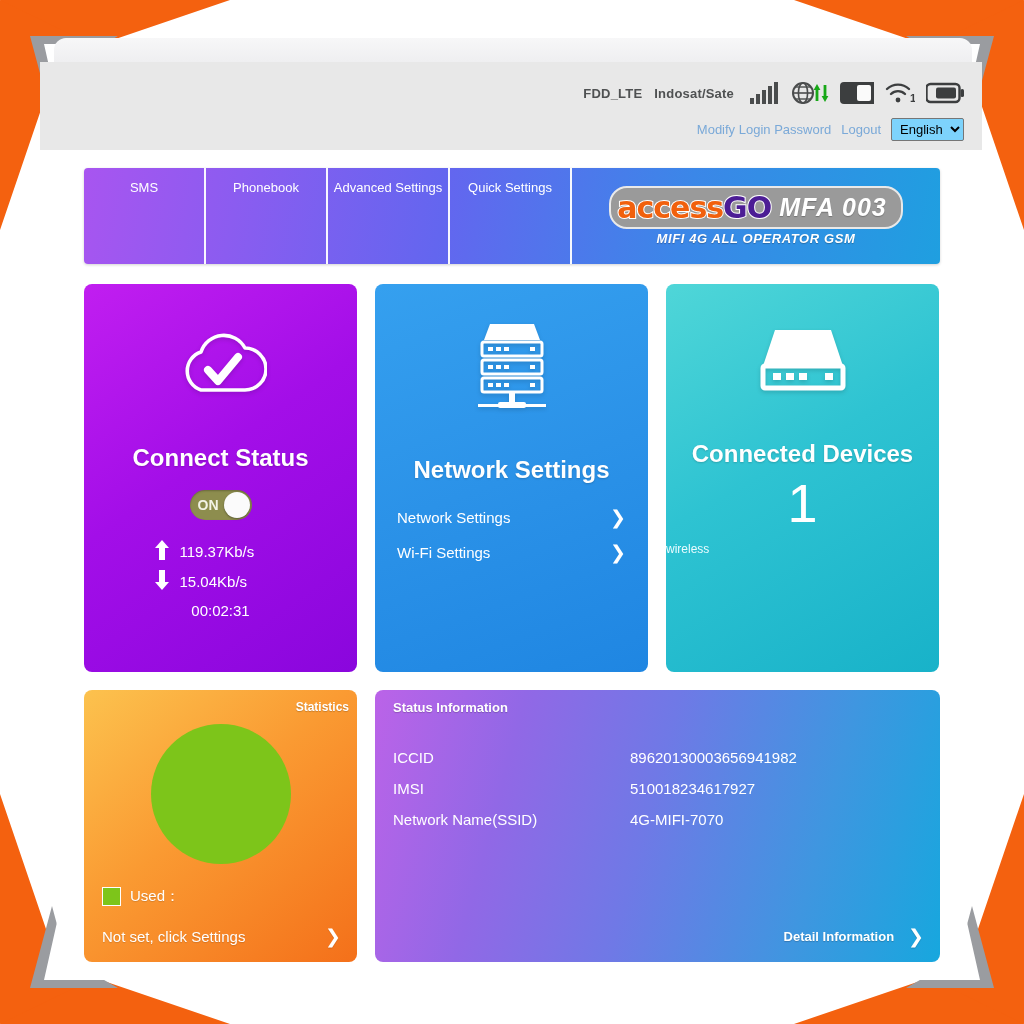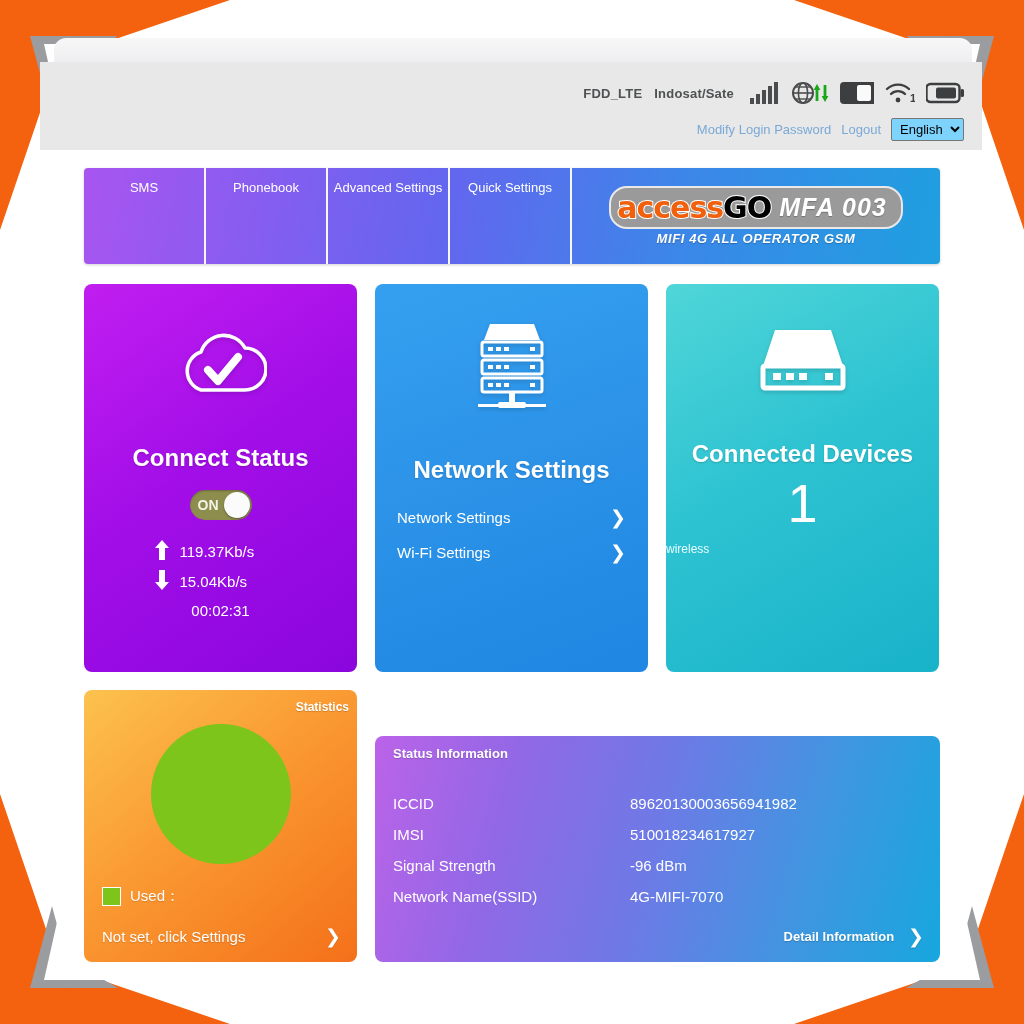--- a/index.html
+++ b/index.html
@@ -87,21 +87,21 @@
     display:flex; align-items:center;
     background:#9a9a9a; border-radius:18px; padding:2px 14px 2px 6px;
     border:2px solid #e9e9e9;
   }
   .brand-access {
     font-size:30px; font-weight:bold; color:#f1600d; letter-spacing:-1px;
     -webkit-text-stroke:2px #fff; paint-order:stroke fill;
     font-family:"DejaVu Sans", sans-serif;
   }
   .brand-go {
-    font-size:30px; font-weight:bold; color:#000000; letter-spacing:-1px;
+    font-size:30px; font-weight:bold; color:#4c1d95; letter-spacing:-1px;
     -webkit-text-stroke:2px #fff; paint-order:stroke fill;
     font-family:"DejaVu Sans", sans-serif;
   }
   .brand-model {
     font-size:25px; font-weight:bold; font-style:italic; color:#fff;
     letter-spacing:1px; margin-left:8px;
     text-shadow:0 1px 1px rgba(0,0,0,.25);
   }
   .brand-sub {
     font-size:13px; font-weight:bold; font-style:italic; color:#fff;
@@ -200,21 +200,21 @@
   .stats-footer {
     position:absolute; left:18px; right:16px; bottom:16px;
     display:flex; align-items:center; justify-content:space-between;
     color:#fff; font-size:15px; cursor:pointer;
     text-shadow:0 1px 1px rgba(0,0,0,.15);
   }
 
   .card-status {
     flex:1;
     background: linear-gradient(105deg,#bb63e8 0%, #9168e6 24%, #6f79e6 48%, #3f96e0 76%, #17a7de 100%);
-    border-radius:8px; position:relative; overflow:hidden;margin-top:46px;
+    border-radius:8px; position:relative; overflow:hidden;
   }
   .status-title {
     position:absolute; left:18px; top:10px;
     color:#fff; font-size:13px; font-weight:bold;
     text-shadow:0 1px 1px rgba(0,0,0,.2);
   }
   .status-table { position:absolute; left:18px; top:52px; }
   .status-row { display:flex; height:31px; align-items:center; }
   .status-label { width:237px; color:#fff; font-size:15px; }
   .status-value { color:#fff; font-size:15px; }
@@ -462,24 +462,20 @@
         <div class="status-table">
           <div class="status-row">
             <span class="status-label">ICCID</span>
             <span class="status-value">89620130003656941982</span>
           </div>
           <div class="status-row">
             <span class="status-label">IMSI</span>
             <span class="status-value">510018234617927</span>
           </div>
           <div class="status-row">
-            <span class="status-label">Signal Strength</span>
-            <span class="status-value">-96 dBm</span>
-          </div>
-          <div class="status-row">
             <span class="status-label">Network Name(SSID)</span>
             <span class="status-value">4G-MIFI-7070</span>
           </div>
         </div>
         <div class="status-footer">
           <span>Detail Information</span>
           <span class="chev">❯</span>
         </div>
       </div>
     </div>

